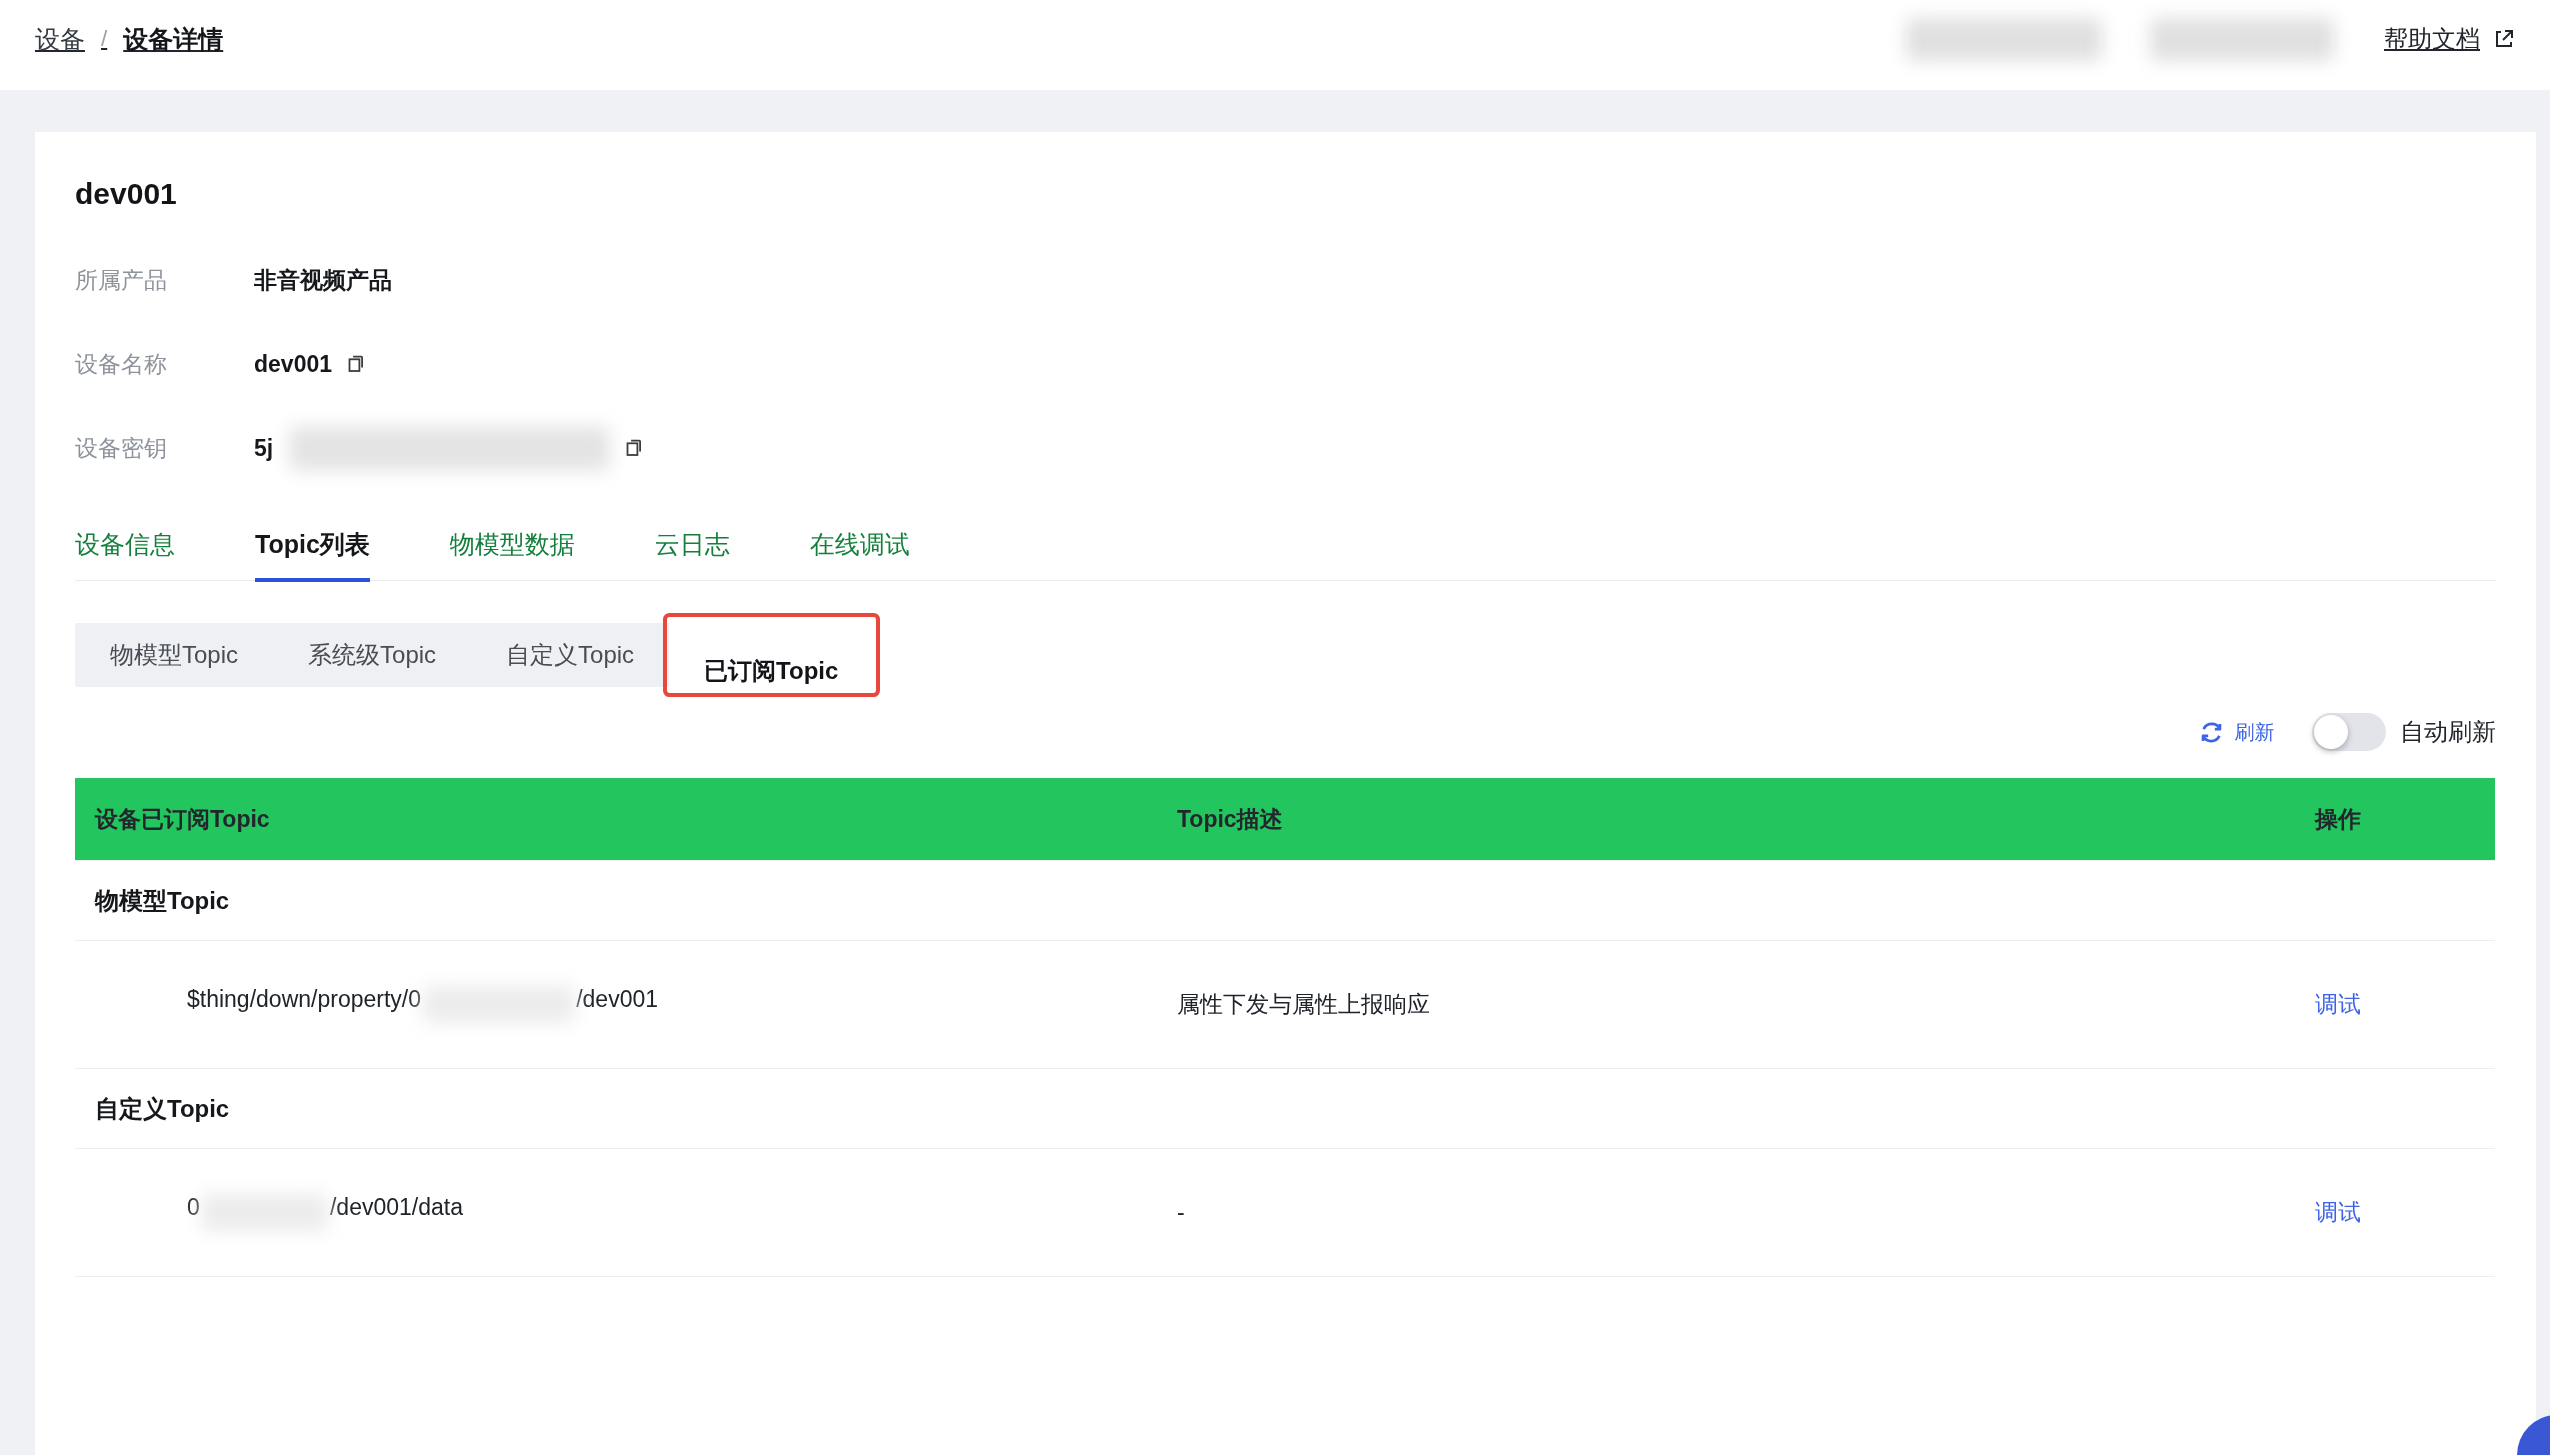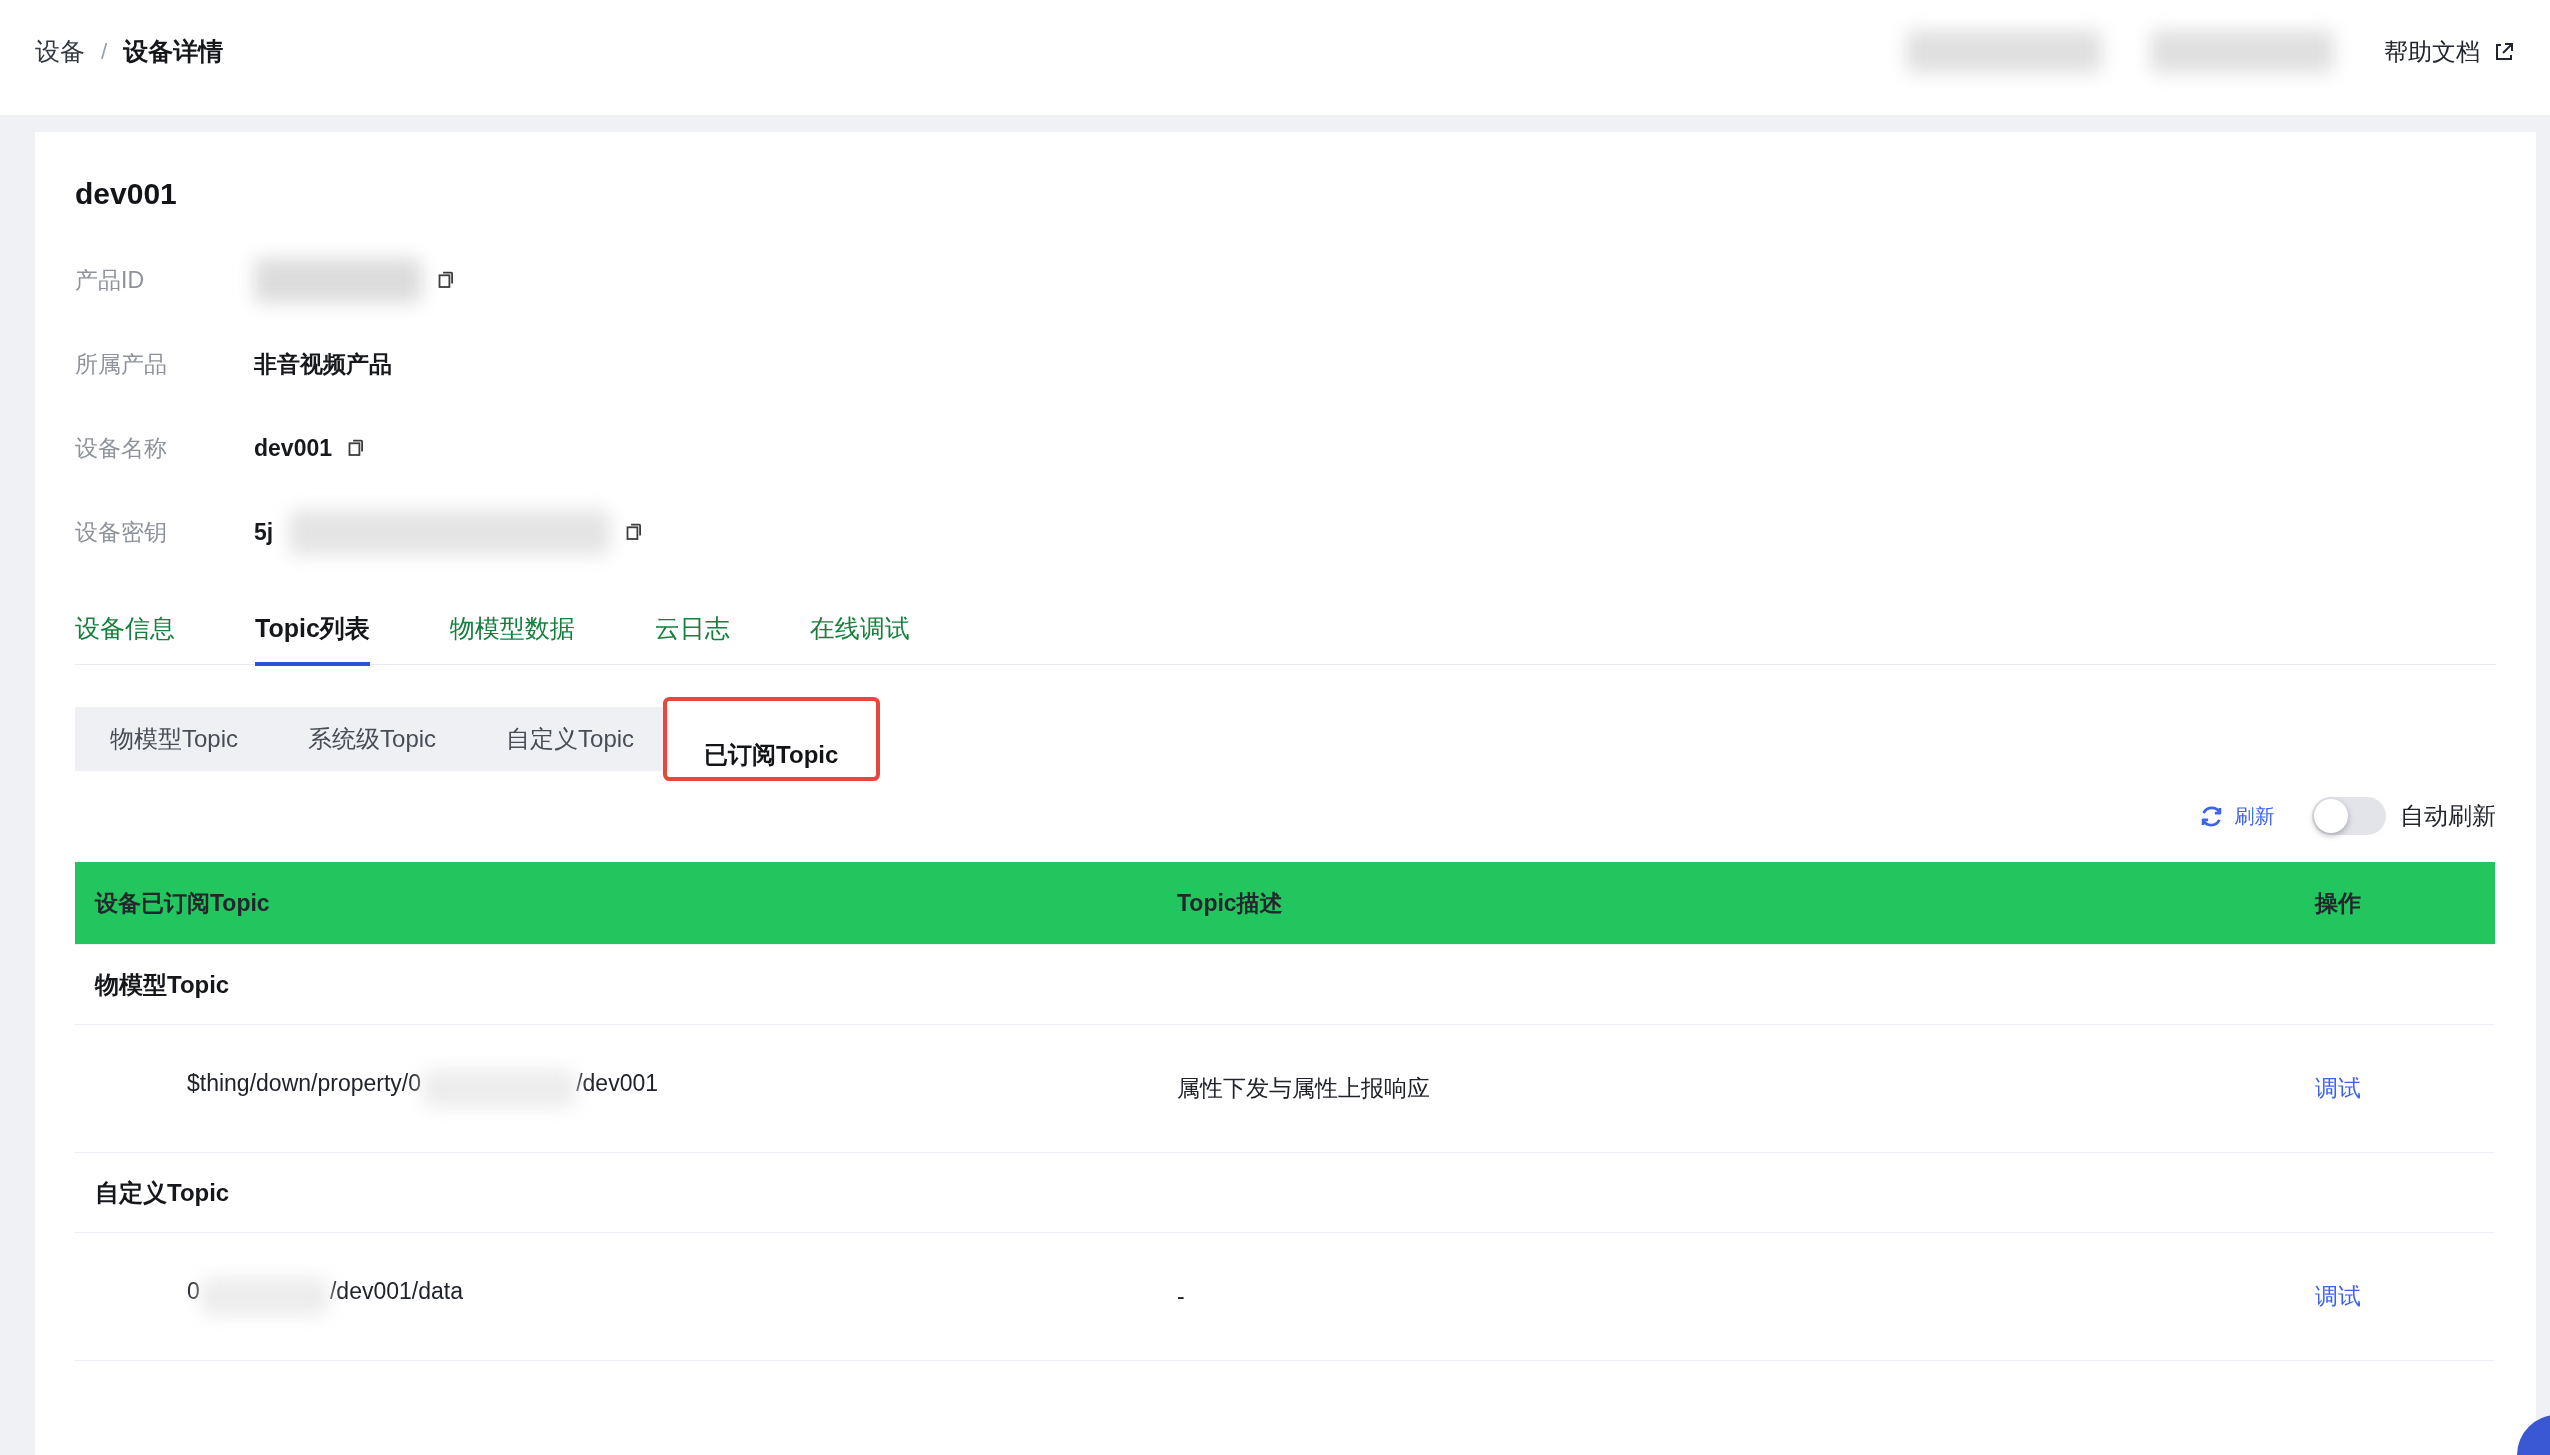--- a/index.html
+++ b/index.html
@@ -4,22 +4,22 @@
 <style>
   * { box-sizing: border-box; }
   html,body { margin:0; padding:0; }
   body {
     width:2550px; height:1455px; position:relative; overflow:hidden;
     background:#eff1f5; color:#22262c;
     font-family:"Liberation Sans","DejaVu Sans",sans-serif;
   }
   
   .topbar {
-    height:115px; background:#ffffff; display:flex; align-items:center;
-    justify-content:space-between; padding:0 34px 12px 35px;
+    height:90px; background:#ffffff; display:flex; align-items:center;
+    justify-content:space-between; padding:0 34px 12px 35px;text-decoration:underline;
   }
   .breadcrumb { display:flex; align-items:center; font-size:25px; }
   .crumb-section { color:#333a42; cursor:pointer; }
   .crumb-sep { color:#9aa0a8; margin:0 16px; font-size:22.4px; }
   .crumb-page { color:#15171b; font-weight:bold; }
   .topbar-right { display:flex; align-items:center; }
   .redact { background:#dedede; filter:blur(8.8px); border-radius:6.4px; display:inline-block; }
   .blob1 { width:196px; height:43px; margin-right:48px; background:#e0e0e0; }
   .blob2 { width:184px; height:43px; margin-right:50px; background:#e0e0e0; }
   .help-link { display:flex; align-items:center; gap:12px; font-size:24px; color:#22262c; cursor:pointer; }
@@ -93,32 +93,20 @@
       </svg>
     </span>
   </div>
 </div>
 
 <div class="card">
   <div class="device-title">dev001</div>
 
   <div class="fields">
     <div class="field-row">
-      <div class="field-label">产品ID</div>
-      <div class="field-value">
-        <span class="redact redact-pid"></span>
-        <span class="copy-btn">
-          <svg width="21.6" height="21.6" viewBox="0 0 24 24" fill="none" stroke="#3c3c3c" stroke-width="2">
-            <path d="M9 4 H18 A1 1 0 0 1 19 5 V16"></path>
-              <rect x="5" y="7" width="11" height="13" fill="#ffffff"></rect>
-          </svg>
-        </span>
-      </div>
-    </div>
-    <div class="field-row">
       <div class="field-label">所属产品</div>
       <div class="field-value bold">非音视频产品</div>
     </div>
     <div class="field-row">
       <div class="field-label">设备名称</div>
       <div class="field-value">
         <span class="bold">dev001</span>
         <span class="copy-btn">
           <svg width="21.6" height="21.6" viewBox="0 0 24 24" fill="none" stroke="#3c3c3c" stroke-width="2">
             <path d="M9 4 H18 A1 1 0 0 1 19 5 V16"></path>

